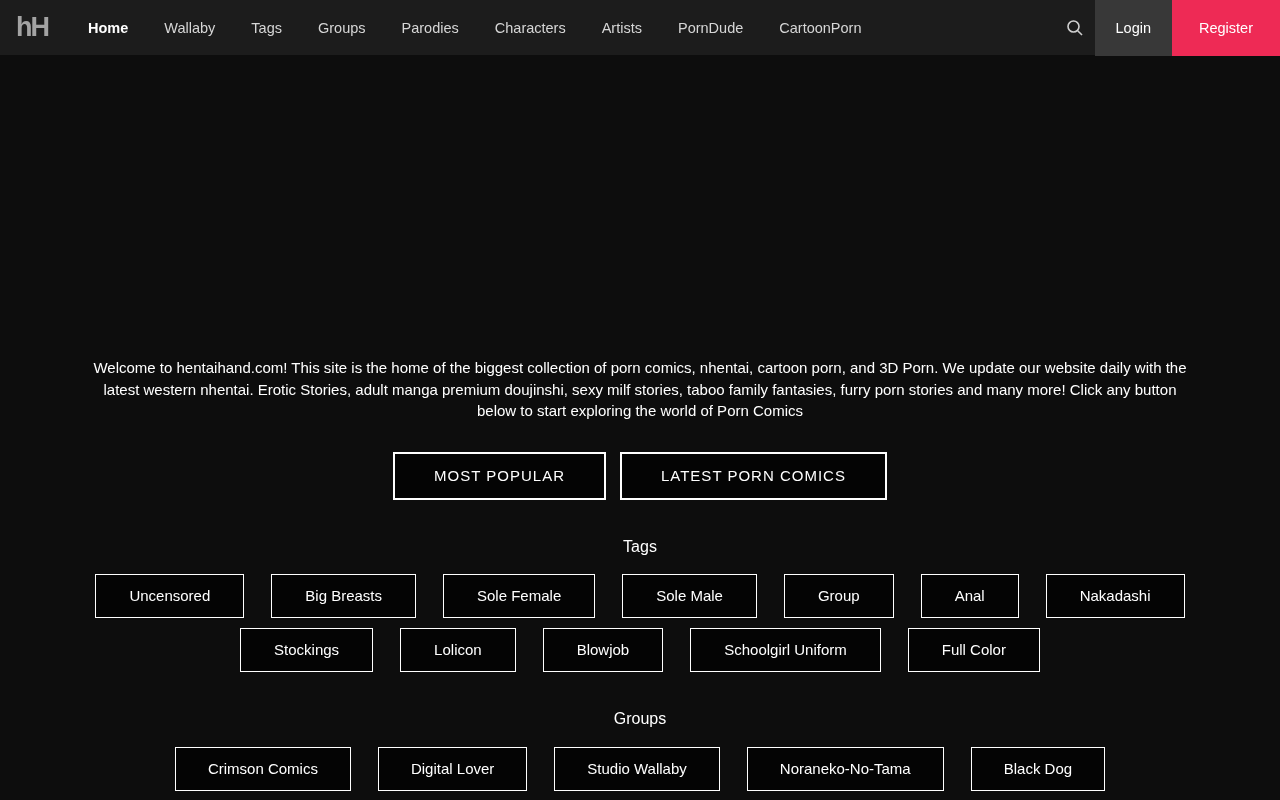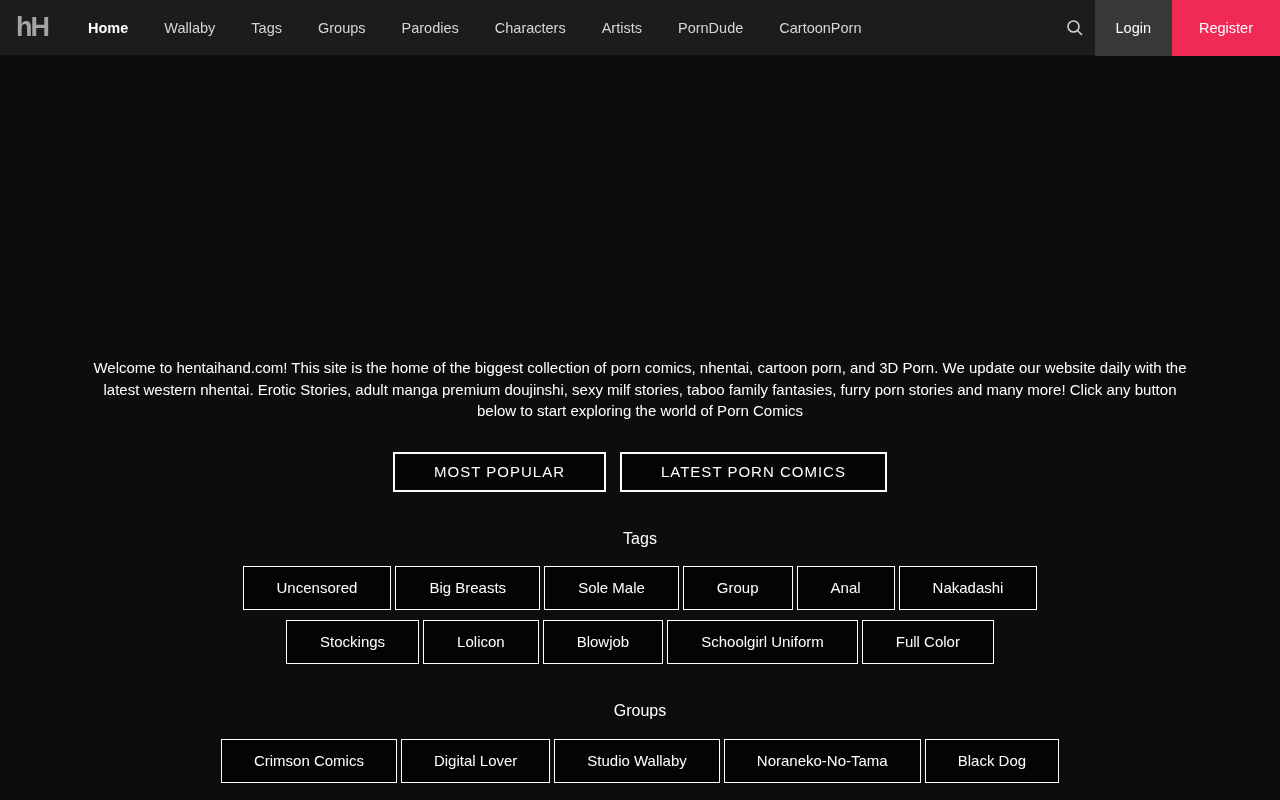--- a/index.html
+++ b/index.html
@@ -79,38 +79,38 @@
     gap: 14px;
   }
   .primary-btn {
     background: #040404;
     border: 2px solid #ffffff;
     color: #ffffff;
     font-family: "Liberation Sans", sans-serif;
     font-size: 15px;
     letter-spacing: 1px;
     padding: 0 39px;
-    height: 40px;
+    height: 48px;
     display: flex;
     align-items: center;
     cursor: pointer;
   }
 
   .section-title {
     margin-top: 38px;
     text-align: center;
     font-size: 16px;
     font-weight: 400;
     color: #ffffff;
   }
 
   .btn-row {
     display: flex;
     justify-content: center;
-    gap: 4px;
+    gap: 27px;
   }
   .btn-row.first { margin-top: 18px; }
   .btn-row.second { margin-top: 10px; }
   .btn-row.groups-first { margin-top: 19px; }
 
   .pill-btn {
     background: #040404;
     border: 1px solid #ffffff;
     color: #ffffff;
     font-family: "Liberation Sans", sans-serif;
@@ -163,20 +163,21 @@
   <div class="primary-row">
     <button class="primary-btn">MOST POPULAR</button>
     <button class="primary-btn">LATEST PORN COMICS</button>
   </div>
 
   <h2 class="section-title">Tags</h2>
 
   <div class="btn-row first">
     <button class="pill-btn">Uncensored</button>
     <button class="pill-btn">Big Breasts</button>
+    <button class="pill-btn">Sole Female</button>
     <button class="pill-btn">Sole Male</button>
     <button class="pill-btn">Group</button>
     <button class="pill-btn">Anal</button>
     <button class="pill-btn">Nakadashi</button>
   </div>
 
   <div class="btn-row second">
     <button class="pill-btn">Stockings</button>
     <button class="pill-btn">Lolicon</button>
     <button class="pill-btn">Blowjob</button>

